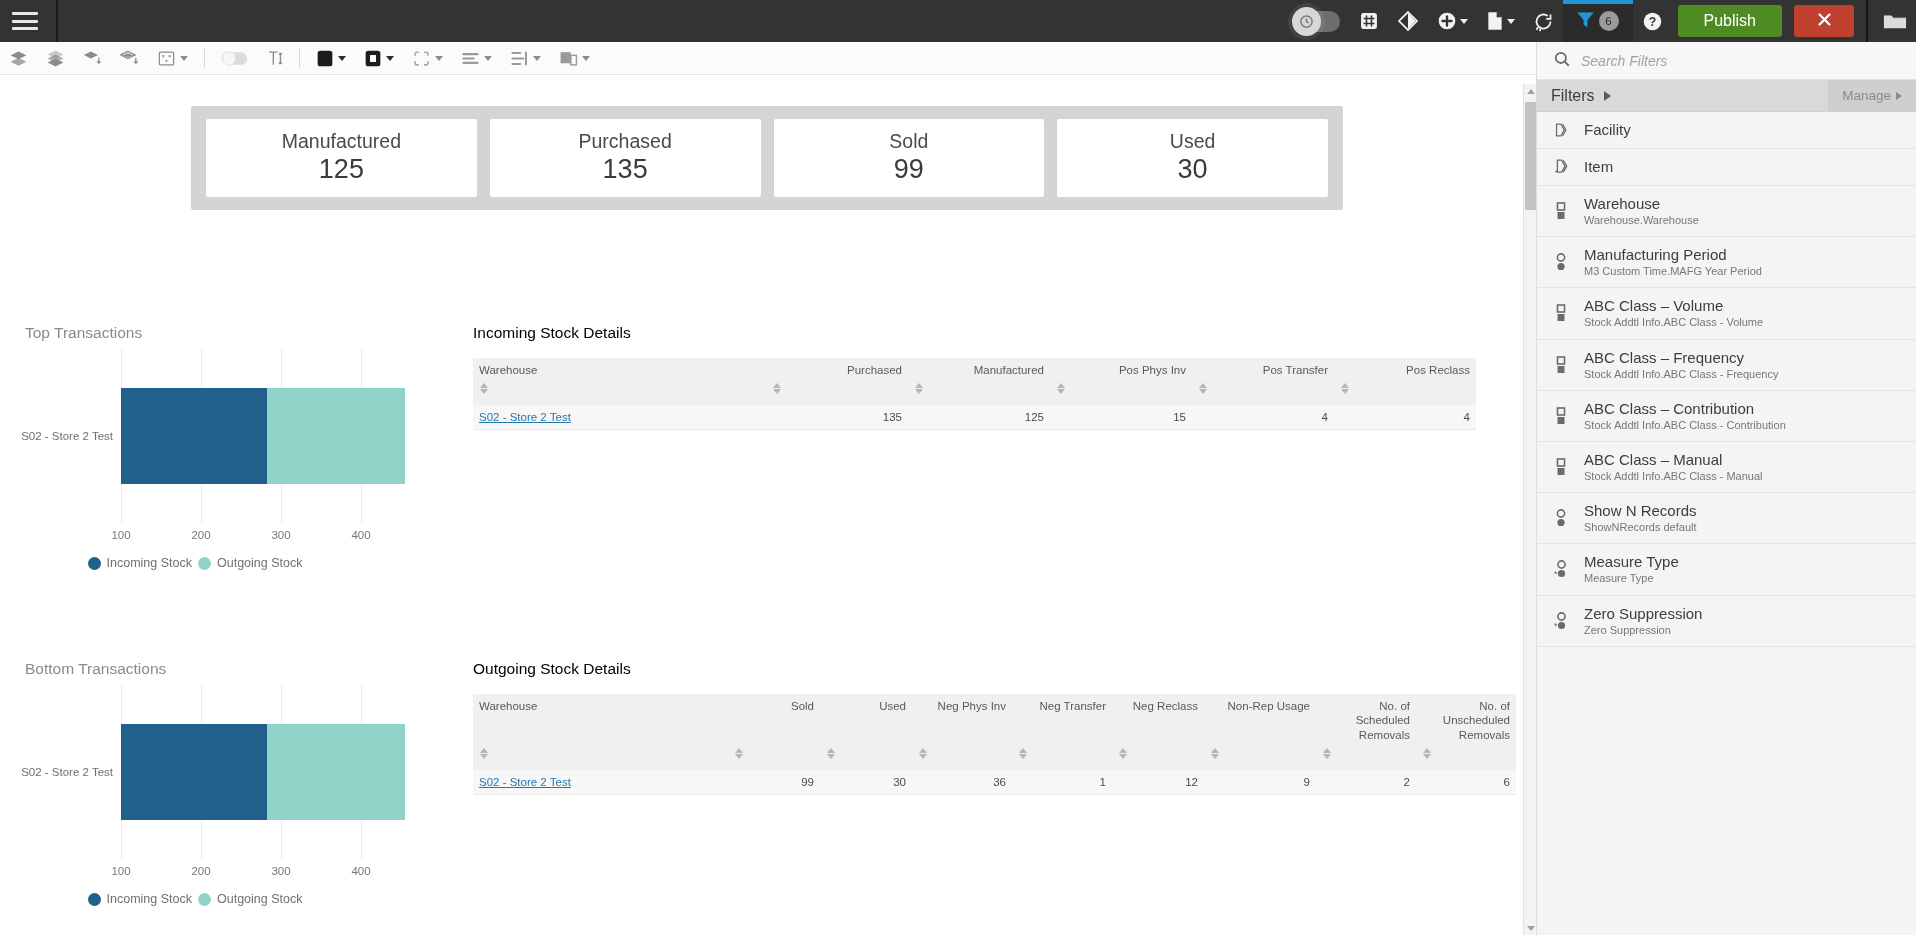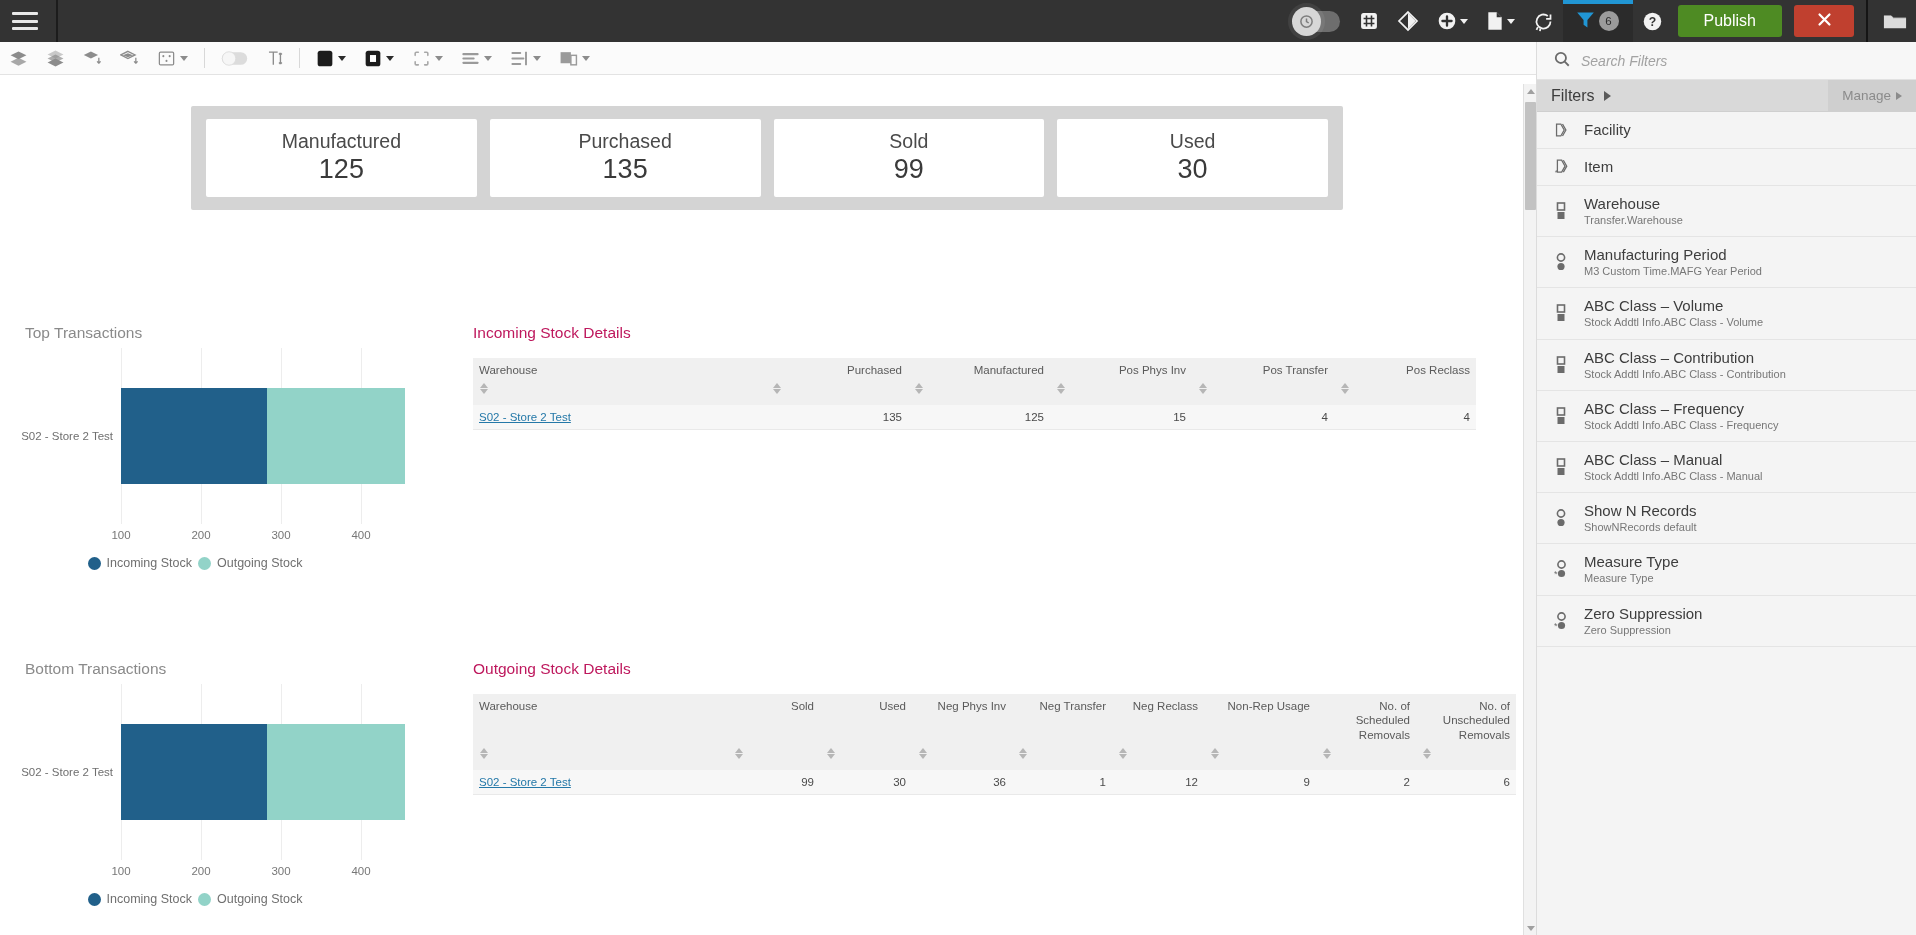--- a/index.html
+++ b/index.html
@@ -112,21 +112,21 @@
   .axis-labels { position: absolute; left: 0; top: 181px; width: 405px; height: 16px; }
   .axis-tick { position: absolute; font-size: 11.5px; color: #777; transform: translateX(-50%); }
   .legend { display: flex; align-items: center; justify-content: center;
     gap: 6px; margin-top: 8px; width: 340px; }
   .legend-item { display: flex; align-items: center; gap: 6px; cursor: pointer; }
   .legend-dot { width: 13px; height: 13px; border-radius: 50%; }
   .legend-text { font-size: 12.5px; color: #6f6f6f; }
 
   
   .table-block { position: absolute; }
-  .table-title { font-size: 15.5px; color: #be185d; margin-bottom: 16px; }
+  .table-title { font-size: 15.5px; color: #000000; margin-bottom: 16px; }
   table.grid { border-collapse: collapse; width: 1003px; table-layout: fixed; }
   table.grid thead th {
     background: #f0f0f0; font-weight: normal; font-size: 11.5px; color: #5a5a5a;
     text-align: right; padding: 5px 6px 2px 6px; vertical-align: top;
     line-height: 1.25;
   }
   table.grid thead th.first { text-align: left; }
   table.grid tr.sortrow td {
     background: #f0f0f0; padding: 1px 6px 7px 6px; text-align: left;
   }
@@ -632,21 +632,21 @@
 
     <div class="fp-item">
       <span class="fp-ico">
         <svg width="14" height="20" viewBox="0 0 14 20">
             <rect x="2.5" y="2" width="7" height="7" fill="none" stroke="#6b6b6b" stroke-width="1.6"></rect>
             <rect x="2.5" y="11" width="7" height="7" fill="#6b6b6b"></rect>
           </svg>
       </span>
       <span class="fp-texts">
         <span class="fp-name">Warehouse</span>
-        <span class="fp-sub">Transfer.Warehouse</span>
+        <span class="fp-sub">Warehouse.Warehouse</span>
       </span>
     </div>
 
     <div class="fp-item">
       <span class="fp-ico">
         <svg width="14" height="20" viewBox="0 0 14 20">
             <circle cx="6" cy="5.5" r="3.6" fill="none" stroke="#6b6b6b" stroke-width="1.6"></circle>
             <circle cx="6" cy="14.5" r="3.6" fill="#6b6b6b"></circle>
           </svg>
       </span>
@@ -670,35 +670,35 @@
     </div>
 
     <div class="fp-item">
       <span class="fp-ico">
         <svg width="14" height="20" viewBox="0 0 14 20">
             <rect x="2.5" y="2" width="7" height="7" fill="none" stroke="#6b6b6b" stroke-width="1.6"></rect>
             <rect x="2.5" y="11" width="7" height="7" fill="#6b6b6b"></rect>
           </svg>
       </span>
       <span class="fp-texts">
-        <span class="fp-name">ABC Class – Contribution</span>
-        <span class="fp-sub">Stock Addtl Info.ABC Class - Contribution</span>
+        <span class="fp-name">ABC Class – Frequency</span>
+        <span class="fp-sub">Stock Addtl Info.ABC Class - Frequency</span>
       </span>
     </div>
 
     <div class="fp-item">
       <span class="fp-ico">
         <svg width="14" height="20" viewBox="0 0 14 20">
             <rect x="2.5" y="2" width="7" height="7" fill="none" stroke="#6b6b6b" stroke-width="1.6"></rect>
             <rect x="2.5" y="11" width="7" height="7" fill="#6b6b6b"></rect>
           </svg>
       </span>
       <span class="fp-texts">
-        <span class="fp-name">ABC Class – Frequency</span>
-        <span class="fp-sub">Stock Addtl Info.ABC Class - Frequency</span>
+        <span class="fp-name">ABC Class – Contribution</span>
+        <span class="fp-sub">Stock Addtl Info.ABC Class - Contribution</span>
       </span>
     </div>
 
     <div class="fp-item">
       <span class="fp-ico">
         <svg width="14" height="20" viewBox="0 0 14 20">
             <rect x="2.5" y="2" width="7" height="7" fill="none" stroke="#6b6b6b" stroke-width="1.6"></rect>
             <rect x="2.5" y="11" width="7" height="7" fill="#6b6b6b"></rect>
           </svg>
       </span>

